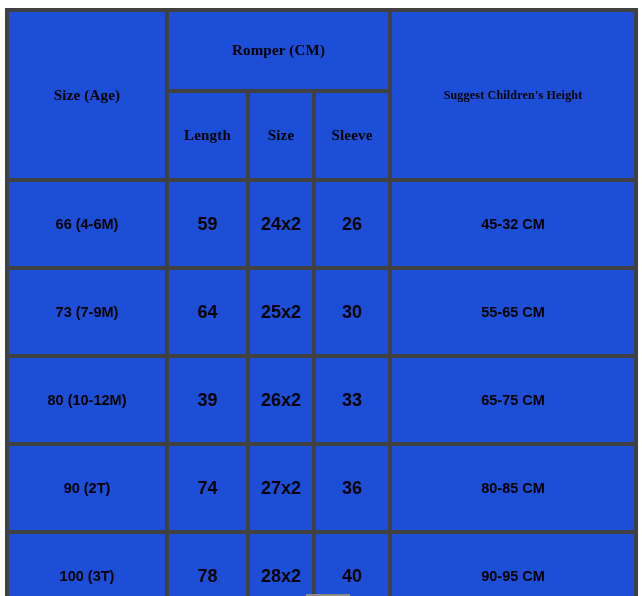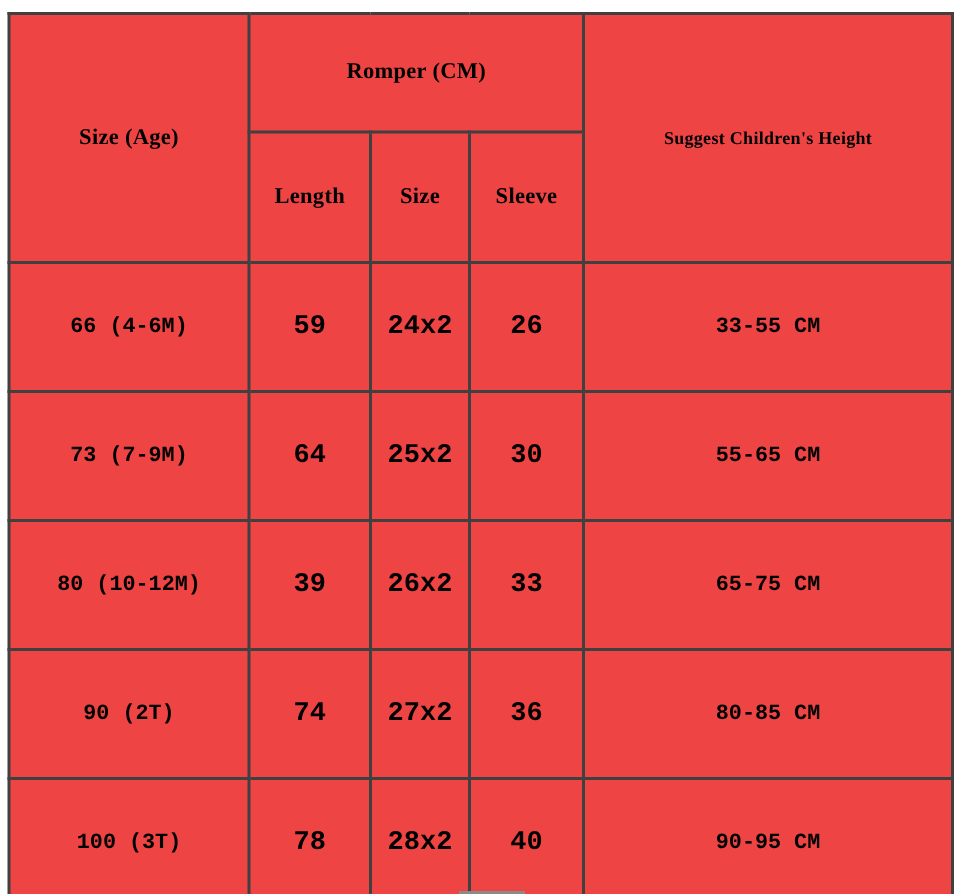--- a/index.html
+++ b/index.html
@@ -30,42 +30,42 @@
     top: 8px;
     width: 629px;
     height: 583px;
     border-collapse: collapse;
     table-layout: fixed;
     background: #ffffff;
   }
 
   table.size-table td,
   table.size-table th {
-    border: 2px solid #404040;
+    border: 4px solid #404040;
     text-align: center;
     vertical-align: middle;
     padding: 0;
-    background: #ef4444;
+    background: #1d4ed8;
     font-weight: bold;
   }
 
   
   th.hdr {
     font-family: "Liberation Serif", "DejaVu Serif", serif;
     font-weight: bold;
     font-size: 15px;
     letter-spacing: 0.2px;
   }
   th.hdr-wide {
     font-size: 12px;
   }
 
   
   td.data {
-    font-family: Liberation Mono, monospace;
+    font-family: Liberation Sans, sans-serif;
     font-weight: bold;
     font-size: 14.5px;
     letter-spacing: 0px;
     height: 84px;
     margin-left: 28px;
   }
   td.data-size   { font-size: 14.5px; }
   td.data-num    { font-size: 18px; }
   td.data-height { font-size: 14.5px; }
 
@@ -114,21 +114,21 @@
         <th class="hdr">Size</th>
         <th class="hdr">Sleeve</th>
       </tr>
     </thead>
     <tbody>
       <tr>
         <td class="data data-size">66 (4-6M)</td>
         <td class="data data-num">59</td>
         <td class="data data-num">24x2</td>
         <td class="data data-num">26</td>
-        <td class="data data-height">33-55 CM</td>
+        <td class="data data-height">45-32 CM</td>
       </tr>
       <tr>
         <td class="data data-size">73 (7-9M)</td>
         <td class="data data-num">64</td>
         <td class="data data-num">25x2</td>
         <td class="data data-num">30</td>
         <td class="data data-height">55-65 CM</td>
       </tr>
       <tr>
         <td class="data data-size">80 (10-12M)</td>

